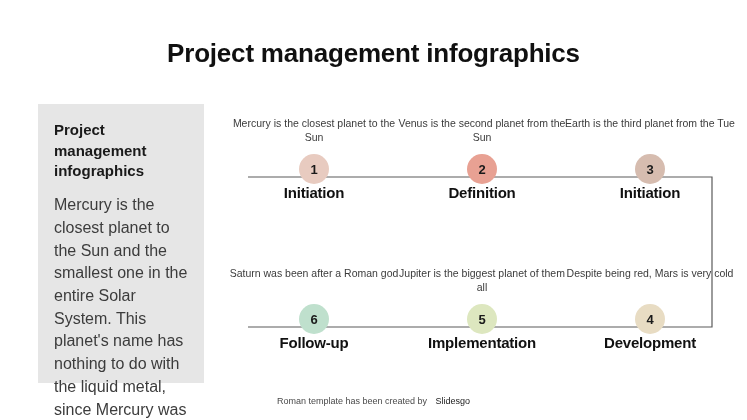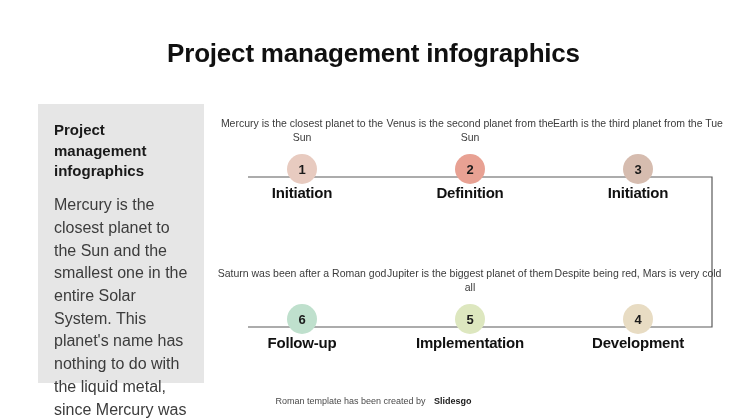--- a/index.html
+++ b/index.html
@@ -67,21 +67,21 @@
   .connector-svg {
     position: absolute;
     left: 0;
     top: 0;
     width: 520px;
     height: 270px;
   }
 
   .row {
     position: absolute;
-    left: 1px;
+    left: 13px;
     width: 520px;
     height: 110px;
   }
   .row-top { top: 12px; }
   .row-bottom { top: 162px; }
 
   .step {
     position: absolute;
     width: 172px;
     text-align: center;
@@ -123,21 +123,21 @@
   
   .footer {
     position: absolute;
     left: 0;
     top: 396px;
     width: 747px;
     text-align: center;
     font-size: 9px;
     color: #4a4a4a;
   }
-  .footer b { font-weight: bold; color: #1a1a1a; margin-left: 6px; }
+  .footer b { font-weight: normal; color: #1a1a1a; margin-left: 6px; }
 </style>
 </head>
 <body>
 
 <div class="slide-title">Project management infographics</div>
 
 <div class="sidebar">
   <div class="sidebar-heading">Project management infographics</div>
   <div class="sidebar-body">Mercury is the closest planet to the Sun and the smallest one in the entire Solar System. This planet's name has nothing to do with the liquid metal, since Mercury was named after the Roman messenger god. Despite being closer to the Sun than Venus</div>
 </div>

